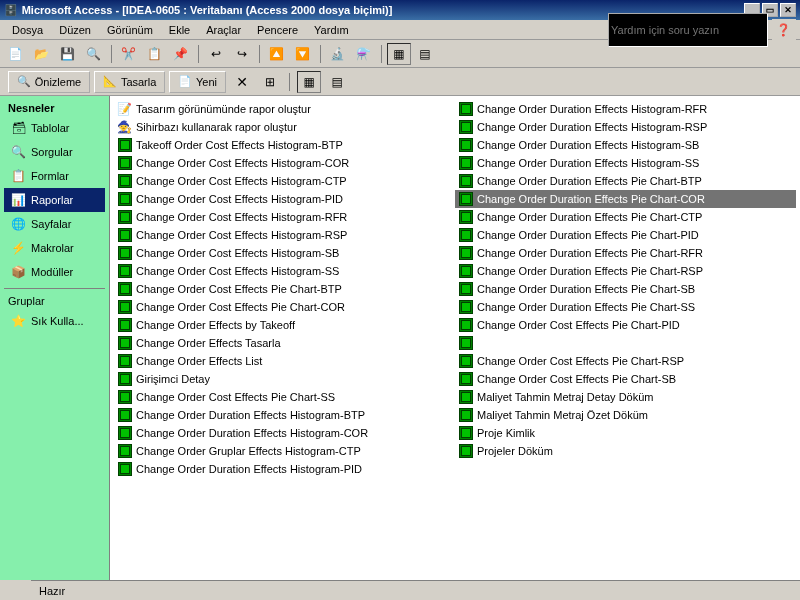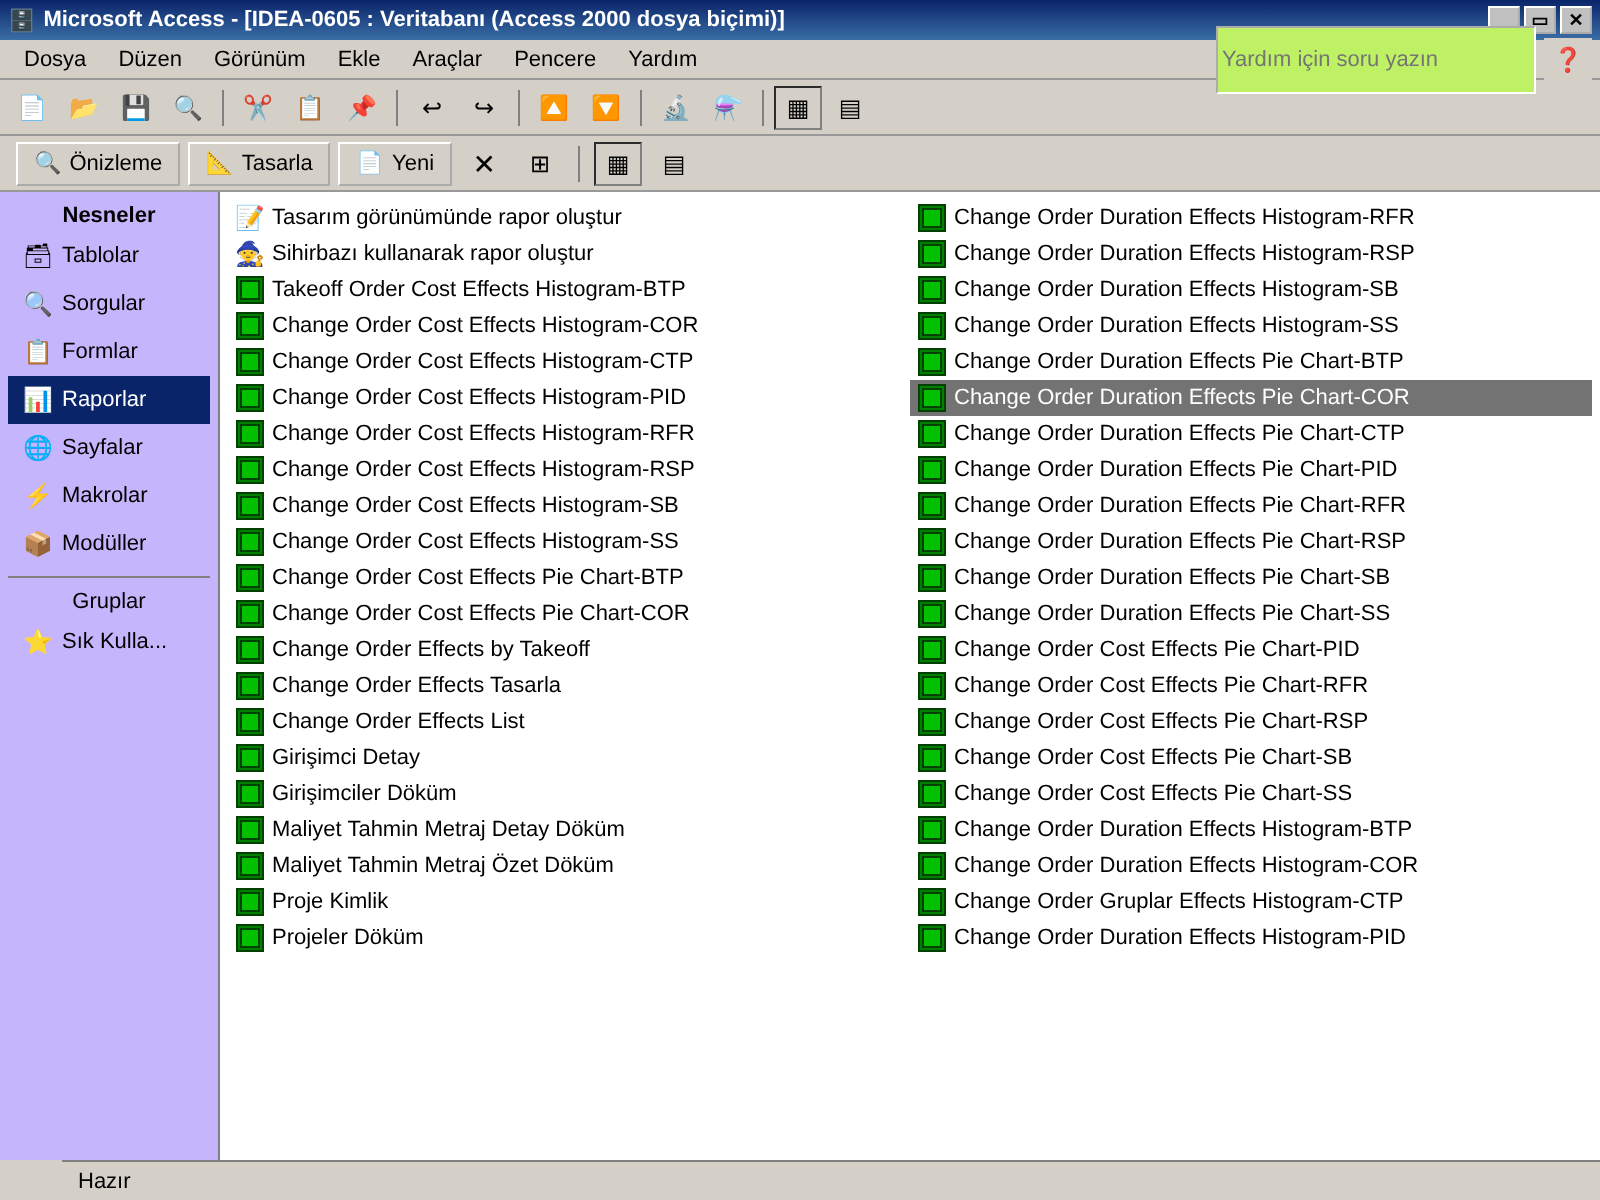--- a/index.html
+++ b/index.html
@@ -91,21 +91,21 @@
     .help-box {
       margin-left: auto;
       display: flex;
       align-items: center;
       gap: 4px;
     }
     .help-input {
       width: 160px;
       height: 18px;
       border: 1px inset #ffffff;
-      background: #bef264;
+      background: #000000;
       font-size: 11px;
       padding: 16px 2px;
       color: #808080;
     }
 
     
     .toolbar2 {
       background: #d4d0c8;
       height: 28px;
       display: flex;
@@ -128,24 +128,23 @@
 
     
     .main-content {
       display: flex;
       height: calc(600px - 20px - 20px - 28px - 28px - 20px);
     }
 
     
     .sidebar {
       width: 110px;
-      background: #c4b5fd;
+      background: #86efac;
       border-right: 1px solid #808080;
       padding: 4px;
-      text-align: center;
     }
     .sidebar-section-title {
       font-size: 11px;
       font-weight: bold;
       padding: 2px 4px;
     }
     .sidebar-item {
       display: flex;
       align-items: center;
       gap: 4px;
@@ -506,21 +505,20 @@
       <div class="report-item">
         <div class="report-icon">
           <div class="report-icon-inner"></div>
         </div>
         <span>Change Order Effects Tasarla</span>
       </div>
       <div class="report-item">
         <div class="report-icon">
           <div class="report-icon-inner"></div>
         </div>
-        <span>Change Order Cost Effects Pie Chart-RFR</span>
       </div>
       <div class="report-item">
         <div class="report-icon">
           <div class="report-icon-inner"></div>
         </div>
         <span>Change Order Effects List</span>
       </div>
       <div class="report-item">
         <div class="report-icon">
           <div class="report-icon-inner"></div>
@@ -531,26 +529,20 @@
         <div class="report-icon">
           <div class="report-icon-inner"></div>
         </div>
         <span>Girişimci Detay</span>
       </div>
       <div class="report-item">
         <div class="report-icon">
           <div class="report-icon-inner"></div>
         </div>
         <span>Change Order Cost Effects Pie Chart-SB</span>
-      </div>
-      <div class="report-item">
-        <div class="report-icon">
-          <div class="report-icon-inner"></div>
-        </div>
-        <span>Girişimciler Döküm</span>
       </div>
       <div class="report-item">
         <div class="report-icon">
           <div class="report-icon-inner"></div>
         </div>
         <span>Change Order Cost Effects Pie Chart-SS</span>
       </div>
       <div class="report-item">
         <div class="report-icon">
           <div class="report-icon-inner"></div>

